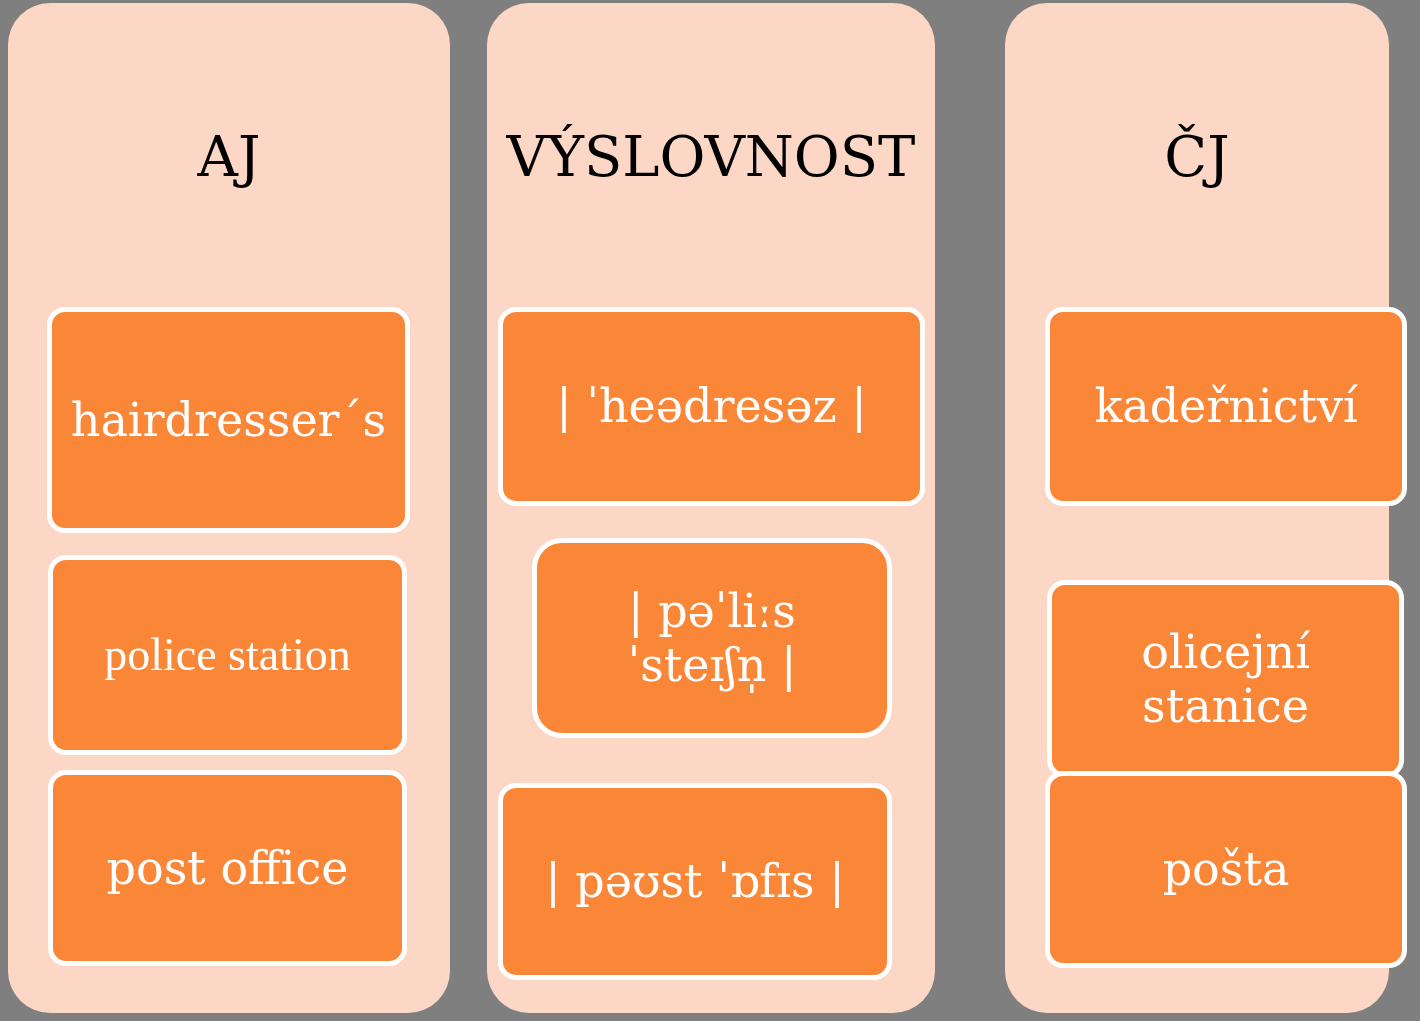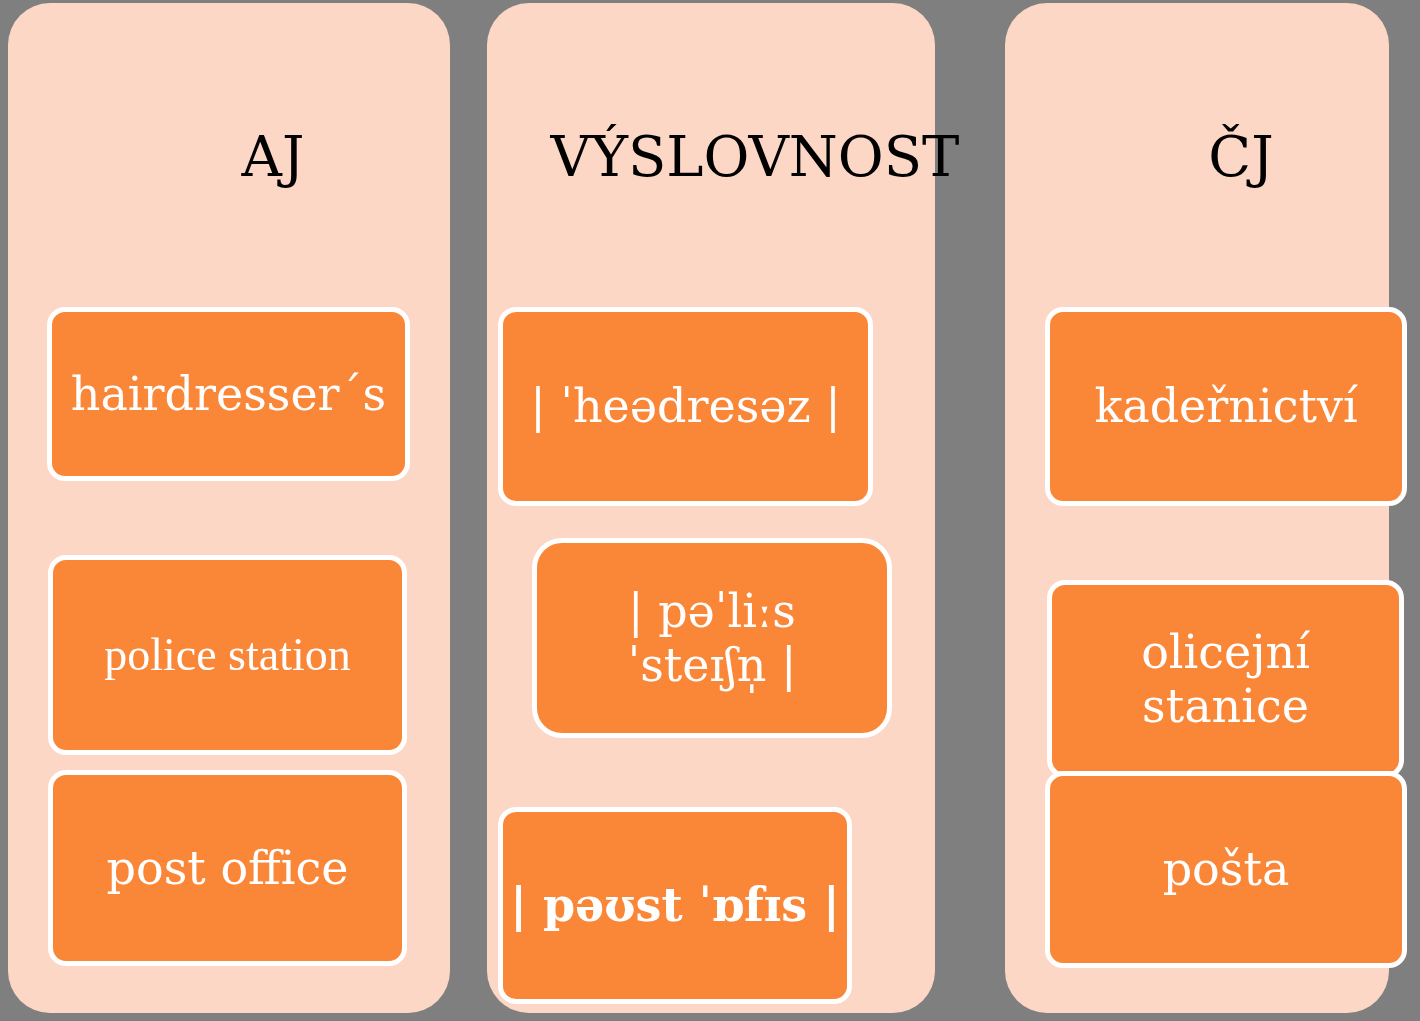--- a/index.html
+++ b/index.html
@@ -23,43 +23,42 @@
   .panel3 { left: 1005px; width: 384px; }
   .hdr {
     position: absolute;
     top: 126px;
     left: 0;
     width: 100%;
     text-align: center;
     font-size: 56px;
     line-height: 56px;
     color: #000000;
-    margin-left: 44px;
   }
   .card {
     position: absolute;
     background: #FA8638;
     border: 5px solid #FFFFFF;
     border-radius: 18px;
     box-sizing: border-box;
     display: flex;
     align-items: center;
     justify-content: center;
     color: #FFFFFF;
     font-size: 46px;
     line-height: 1.18;
     text-align: center;
     white-space: pre-line;
   }
-  .p1c1 { left: 39px; top: 304px; width: 363px; height: 174px; }
+  .p1c1 { left: 39px; top: 304px; width: 363px; height: 226px; }
   .p1c2 { left: 40px; top: 552px; width: 359px; height: 200px; font-family: Liberation Serif, serif; }
   .p1c3 { left: 40px; top: 767px; width: 359px; height: 196px; }
-  .p2c1 { left: 11px; top: 304px; width: 375px; height: 199px; }
+  .p2c1 { left: 11px; top: 304px; width: 427px; height: 199px; }
   .p2c2 { left: 45px; top: 535px; width: 360px; height: 200px; border-radius: 30px; }
-  .p2c3 { left: 11px; top: 804px; width: 354px; height: 197px; font-weight: bold; }
+  .p2c3 { left: 11px; top: 780px; width: 394px; height: 197px; }
   .p3c1 { left: 40px; top: 304px; width: 362px; height: 199px; }
   .p3c2 { left: 42px; top: 537px; width: 357px; height: 198px; margin-top: 40px; }
   .p3c3 { left: 40px; top: 768px; width: 362px; height: 197px; }
 </style>
 </head>
 <body>
 
 <div class="stage">
 
   <div class="panel panel1">

